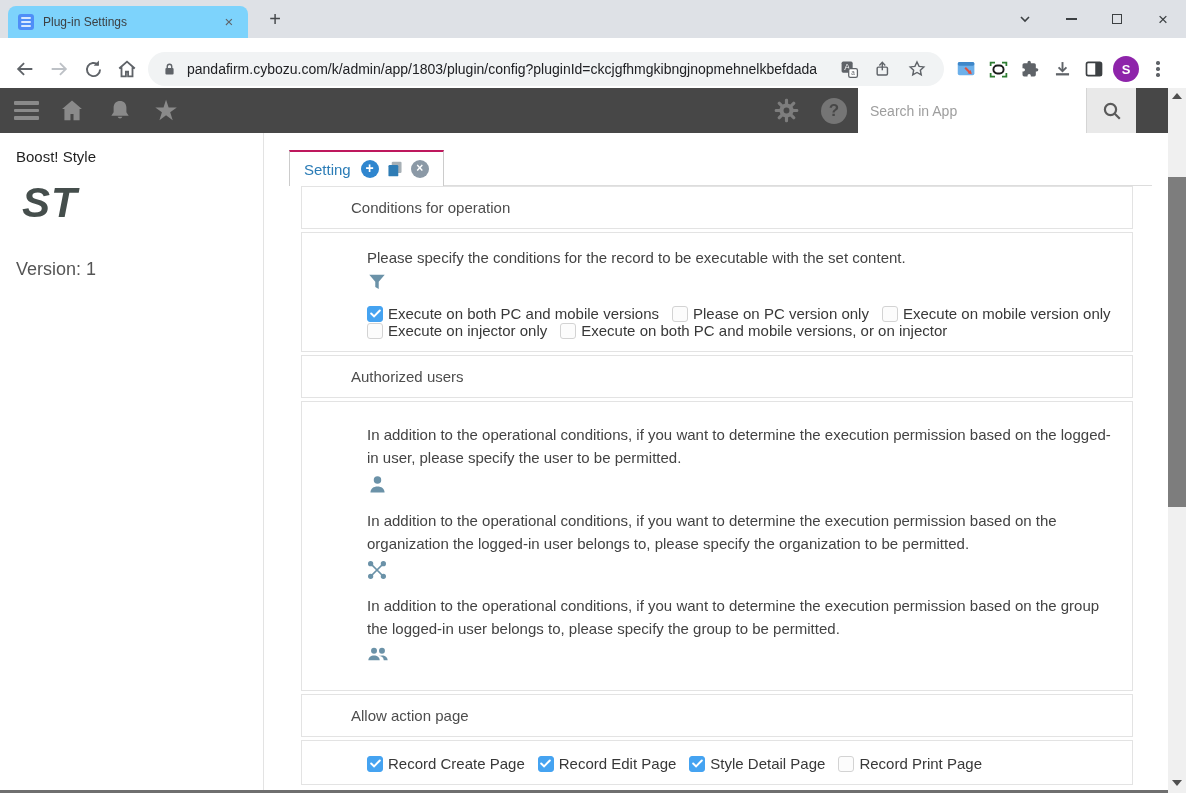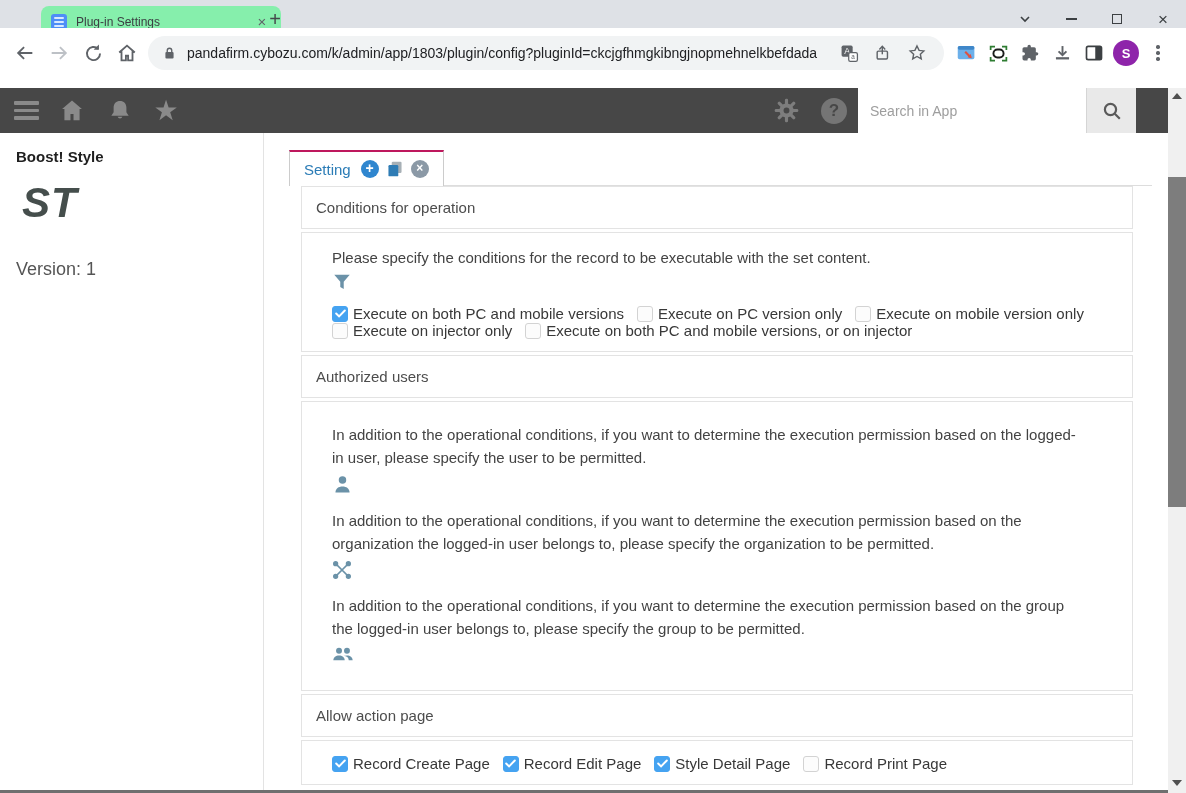--- a/index.html
+++ b/index.html
@@ -2,37 +2,37 @@
 <html><head>
 <meta charset="utf-8">
 <style>
   html,body{margin:0;padding:0;background:#fff;}
   *{box-sizing:border-box;}
   .screen{position:relative;width:1186px;height:793px;overflow:hidden;
           font-family:"Liberation Sans",sans-serif;background:#fff;}
 
   
   .titlebar{position:absolute;left:0;top:0;width:100%;height:38px;background:#dee1e6;}
-  .btab{position:absolute;left:8px;top:6px;width:240px;height:32px;background:#86efac;
-        border-radius:8px 8px 0 0;display:flex;align-items:center;padding:0 10px;margin-left:33px;}
+  .btab{position:absolute;left:8px;top:6px;width:240px;height:32px;background:#7dd3fc;
+        border-radius:8px 8px 0 0;display:flex;align-items:center;padding:0 10px;}
   .favicon{width:16px;height:16px;border-radius:3px;background:#4f8ef7;position:relative;flex:0 0 16px;}
   .favicon i{position:absolute;left:3px;width:10px;height:2px;background:#d8e9ff;border-radius:1px;}
   .favicon i:nth-child(1){top:3px}.favicon i:nth-child(2){top:7px}.favicon i:nth-child(3){top:11px}
   .btab-title{font-size:12px;color:#3c4043;margin-left:9px;flex:1;white-space:nowrap;overflow:hidden;}
   .btab-close{font-size:15px;color:#5f6368;width:18px;height:18px;line-height:17px;text-align:center;border-radius:50%;}
   .newtab{position:absolute;left:262px;top:7px;width:26px;height:26px;color:#44474a;font-size:20px;
           line-height:24px;text-align:center;font-weight:400;}
   .win-controls{position:absolute;right:0;top:0;height:38px;display:flex;}
   .win-btn{width:46px;height:38px;display:flex;align-items:center;justify-content:center;color:#3c4043;}
   .win-max{width:10px;height:10px;border:1.4px solid #3c4043;}
   .win-min{width:11px;height:1.6px;background:#3c4043;}
   .win-close-x{font-size:17px;line-height:17px;color:#3c4043;}
 
   
-  .toolbar{position:absolute;left:0;top:28px;width:100%;height:50px;background:#fff;
+  .toolbar{position:absolute;left:0;top:44px;width:100%;height:50px;background:#fff;
            display:flex;align-items:center;padding:0 8px;}
   .navbtn{width:34px;height:34px;display:flex;align-items:center;justify-content:center;flex:0 0 auto;}
   .addressbar{flex:0 0 auto;width:796px;height:34px;background:#f1f3f4;border-radius:17px;
               display:flex;align-items:center;padding:0 14px;margin:0 6px 0 4px;}
   .url-text{font-size:14px;color:#202124;white-space:nowrap;overflow:hidden;flex:1;margin-left:10px;}
   .bar-ico{width:26px;height:26px;display:flex;align-items:center;justify-content:center;flex:0 0 auto;margin-left:8px;}
   .extbtn{width:32px;height:32px;display:flex;align-items:center;justify-content:center;flex:0 0 auto;}
   .avatar{width:26px;height:26px;border-radius:50%;background:#8e24aa;color:#fff;font-size:13px;
           font-weight:bold;display:flex;align-items:center;justify-content:center;margin:0 3px;}
   .dots{display:flex;flex-direction:column;gap:2.5px;}
@@ -48,35 +48,35 @@
             font-weight:bold;font-size:17px;display:flex;align-items:center;justify-content:center;}
   .ksearch{position:absolute;left:858px;top:0;width:228px;height:45px;border:none;outline:none;
            padding:0 12px;font-size:14px;color:#333;font-family:"Liberation Sans",sans-serif;}
   .ksearch::placeholder{color:#9e9e9e;}
   .ksearch-btn{position:absolute;left:1086px;top:0;width:50px;height:45px;background:#e9e9e9;
                display:flex;align-items:center;justify-content:center;border-left:1px solid #d5d5d5;}
 
   
   .content{position:absolute;left:0;top:133px;right:18px;bottom:0;background:#fff;display:flex;}
   .sidebar{width:264px;flex:0 0 264px;border-right:1px solid #e3e3e3;padding:15px 16px;}
-  .plugin-name{font-size:15px;font-weight:bold;color:#1f1f1f;}
+  .plugin-name{font-size:15px;font-weight:normal;color:#1f1f1f;}
   .plugin-logo{font-size:42px;font-weight:bold;color:#454e4c;margin:14px 0 0 6px;letter-spacing:1px;font-style:italic;}
   .plugin-version{font-size:18px;color:#555;margin-top:32px;}
   .main{flex:1;padding:0 16px 0 25px;overflow:hidden;}
 
   .tabbar{margin-top:17px;border-bottom:1px solid #ddd;display:flex;}
   .tab-setting{border:1px solid #ccc;border-bottom:none;border-top:2px solid #be185d;background:#fff;
                margin-bottom:-1px;height:36px;display:flex;align-items:center;padding:0 14px;gap:7px;}
   .tab-setting-label{color:#2b7cb6;font-size:15px;margin-right:3px;}
   .badge{width:18px;height:18px;border-radius:50%;color:#fff;font-size:14px;line-height:17px;
          text-align:center;font-weight:bold;}
   .badge-plus{background:#2f86cf;}
   .badge-x{background:#8b99a6;font-size:12px;}
 
-  .box{border:1px solid #e3e3e3;margin:0 0 3px 12px;width:832px;background:#fff;}
+  .box{border:1px solid #e3e3e3;margin:0 0 3px 12px;width:832px;background:#fff;padding-left:35px;}
   .box:first-of-type{margin-top:19px;}
   .box-header{padding:12px 14px;font-size:15px;color:#4d4d4d;}
   .box-body{padding:12px 18px 12px 30px;}
   .desc{font-size:15px;color:#434343;margin:1px 0 2px;line-height:23px;max-width:752px;}
   .sicon{margin:3px 0 9px;}
   .cb-row{display:flex;align-items:center;margin-top:0;white-space:nowrap;}
   .cb-item{display:flex;align-items:center;margin-right:13px;}
   .cb{width:16px;height:16px;border-radius:3px;border:1px solid #d3d3d3;background:#fcfcfc;
       display:flex;align-items:center;justify-content:center;flex:0 0 16px;}
   .cb svg{display:none;}
@@ -307,21 +307,21 @@
             <label class="cb-item">
               <span class="cb checked">
                   <svg width="11" height="9" viewBox="0 0 12 10">
                     <path d="M1.2 5l3.2 3.2L10.8 1.6" fill="none" stroke="#fff" stroke-width="2.2" stroke-linecap="round"></path>
                   </svg>
                 </span>
               <span class="cb-label">Execute on both PC and mobile versions</span>
             </label>
             <label class="cb-item">
               <span class="cb"></span>
-              <span class="cb-label">Execute on PC version only</span>
+              <span class="cb-label">Please on PC version only</span>
             </label>
             <label class="cb-item">
               <span class="cb"></span>
               <span class="cb-label">Execute on mobile version only</span>
             </label>
           </div>
           <div class="cb-row">
             <label class="cb-item">
               <span class="cb"></span>
               <span class="cb-label">Execute on injector only</span>

